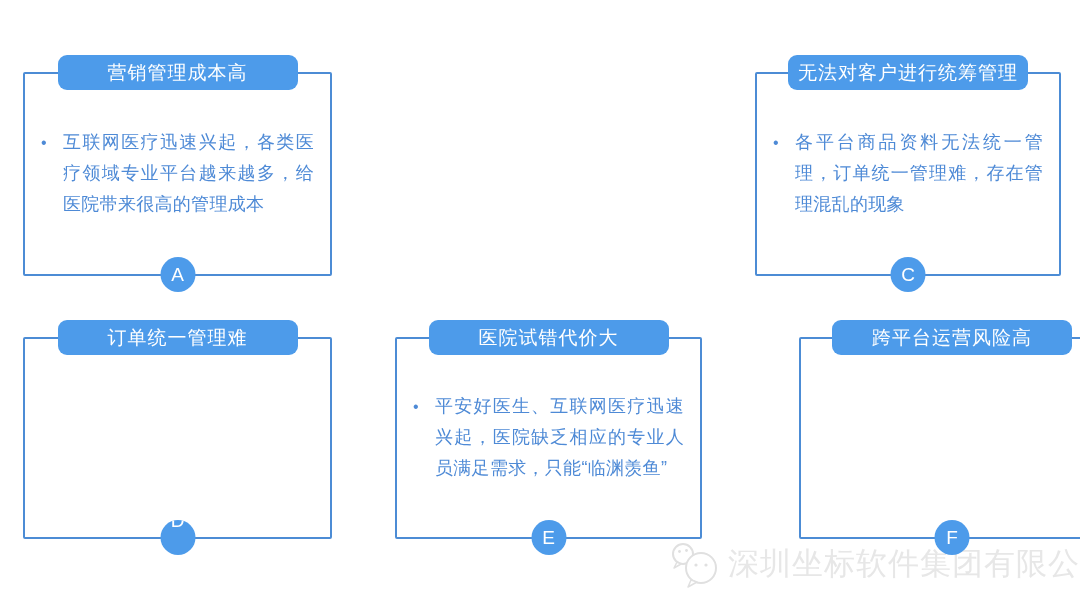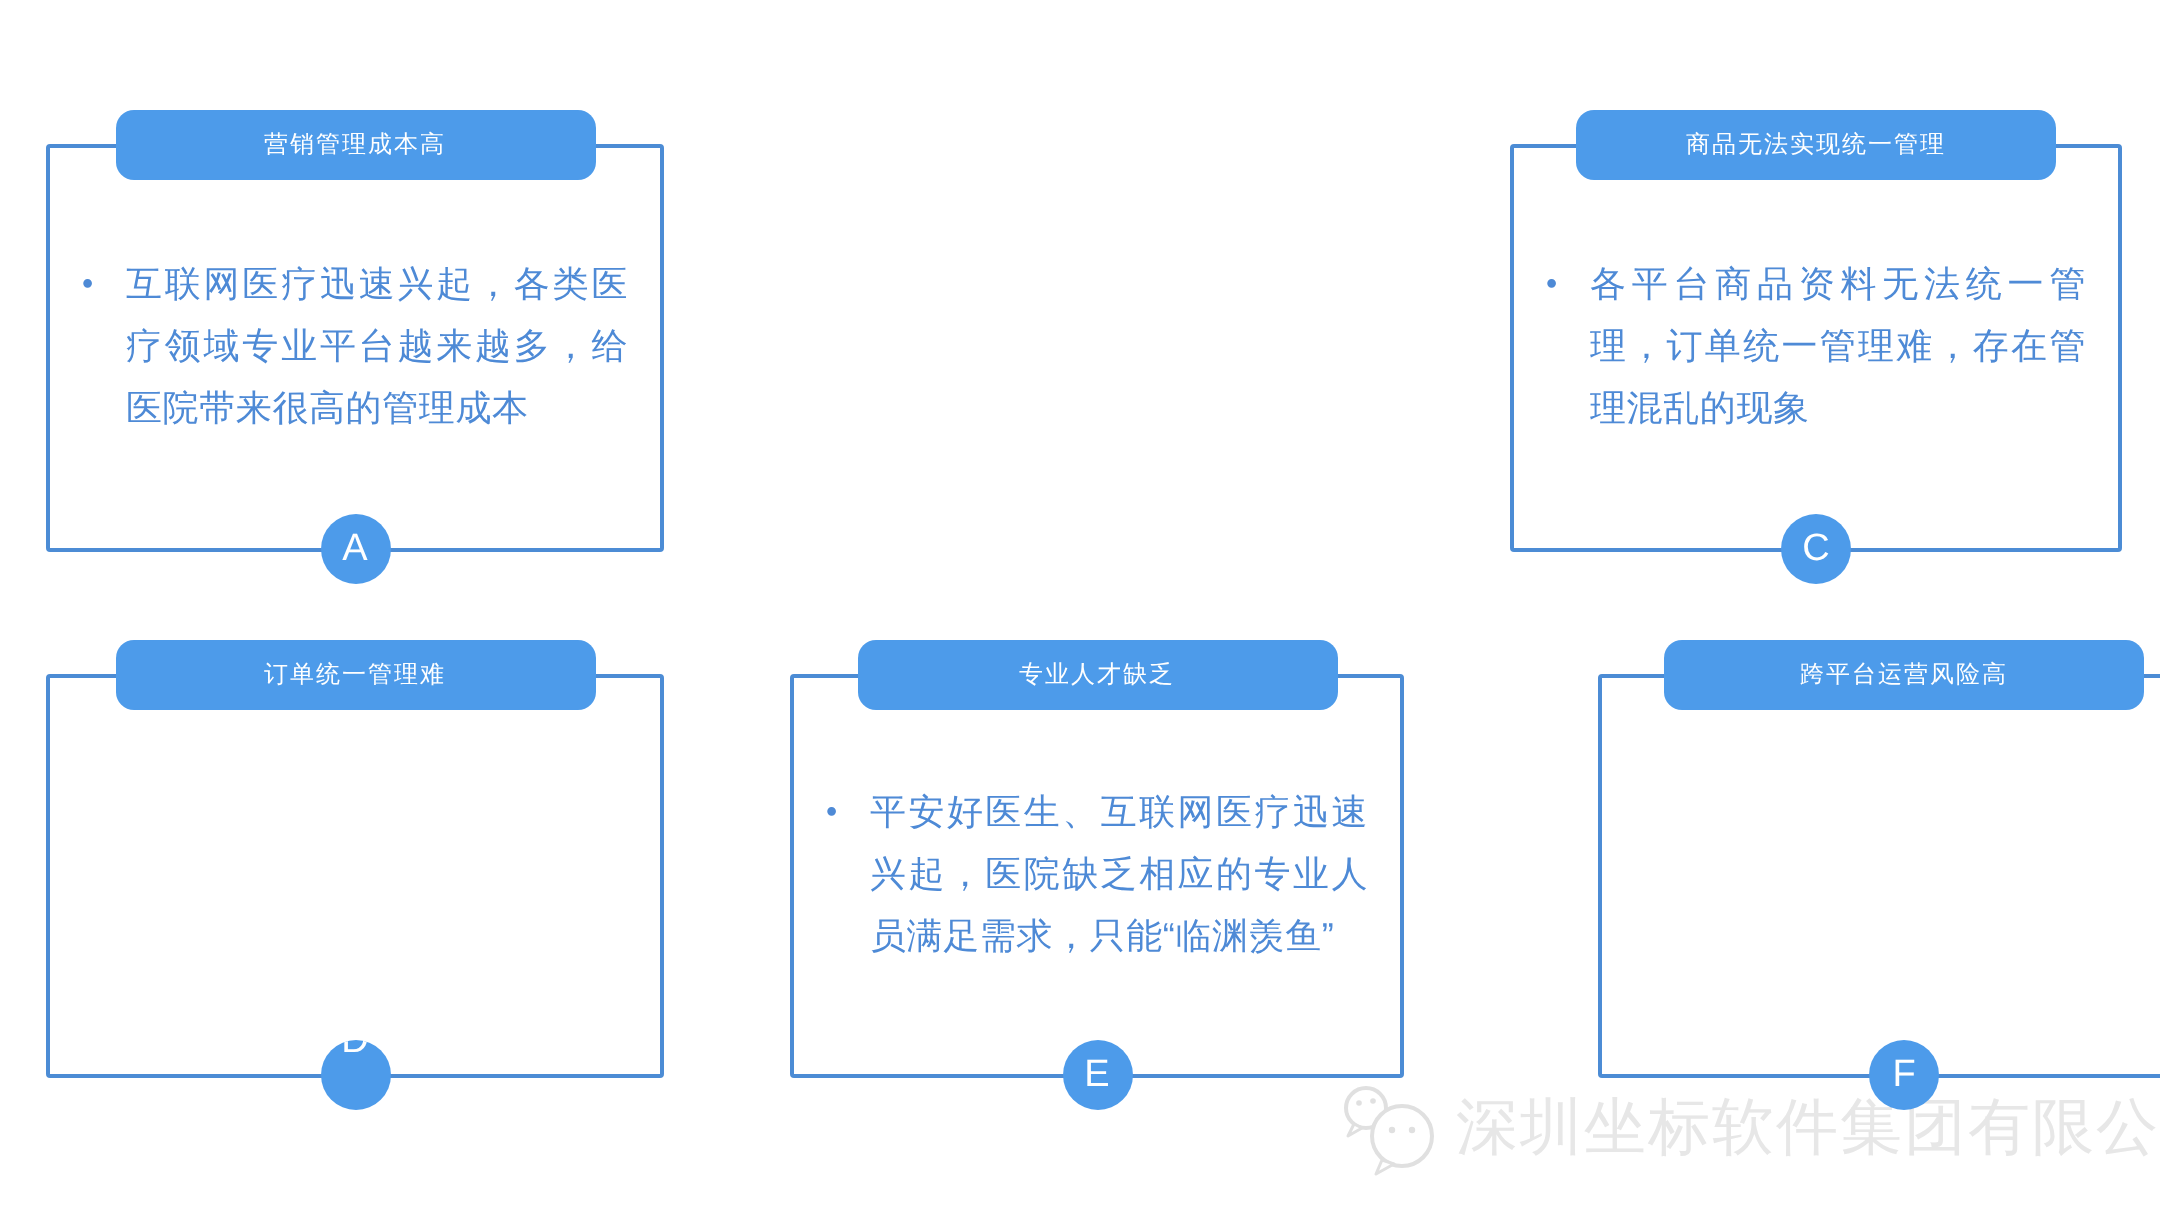--- a/index.html
+++ b/index.html
@@ -11,21 +11,21 @@
     position:absolute;
     border:2px solid var(--border,#4c8cd5);
     border-radius:2px;
     background:#fff;
     z-index:2;
   }
   .card-title{
     position:absolute;top:-19px;left:50%;transform:translateX(-50%);
     width:240px;height:35px;border-radius:9px;
     background:var(--header-bg,#4d9bea);
-    color:#fff;font-size:12px;letter-spacing:1px;font-weight:500;
+    color:#fff;font-size:19px;letter-spacing:1px;font-weight:500;
     display:flex;align-items:center;justify-content:center;
     white-space:nowrap;z-index:3;
   }
   .card-body{
     position:absolute;left:0;right:0;top:16px;bottom:16px;
     display:flex;align-items:center;
   }
   .bullets{
     margin:0;padding:0 16px 0 38px;list-style:none;width:100%;
     color:var(--text,#4e8ad6);
@@ -77,40 +77,40 @@
         <li>互联网医疗迅速兴起，各类医疗领域专业平台越来越多，给医院带来很高的管理成本</li>
       </ul>
     </div>
     <div class="badge">
         <span>A</span>
       </div>
   </div>
 
 
   <div class="card card-c">
-    <div class="card-title">商品无法实现统一管理</div>
+    <div class="card-title">无法对客户进行统筹管理</div>
     <div class="card-body">
       <ul class="bullets">
         <li>各平台商品资料无法统一管理，订单统一管理难，存在管理混乱的现象</li>
       </ul>
     </div>
     <div class="badge">
         <span>C</span>
       </div>
   </div>
 
   <div class="card card-d">
     <div class="card-title">订单统一管理难</div>
     <div class="badge badge--clipped">
         <span>D</span>
       </div>
   </div>
 
   <div class="card card-e">
-    <div class="card-title">专业人才缺乏</div>
+    <div class="card-title">医院试错代价大</div>
     <div class="card-body">
       <ul class="bullets">
         <li>平安好医生、互联网医疗迅速兴起，医院缺乏相应的专业人员满足需求，只能“临渊羡鱼”</li>
       </ul>
     </div>
     <div class="badge">
         <span>E</span>
       </div>
   </div>
 

